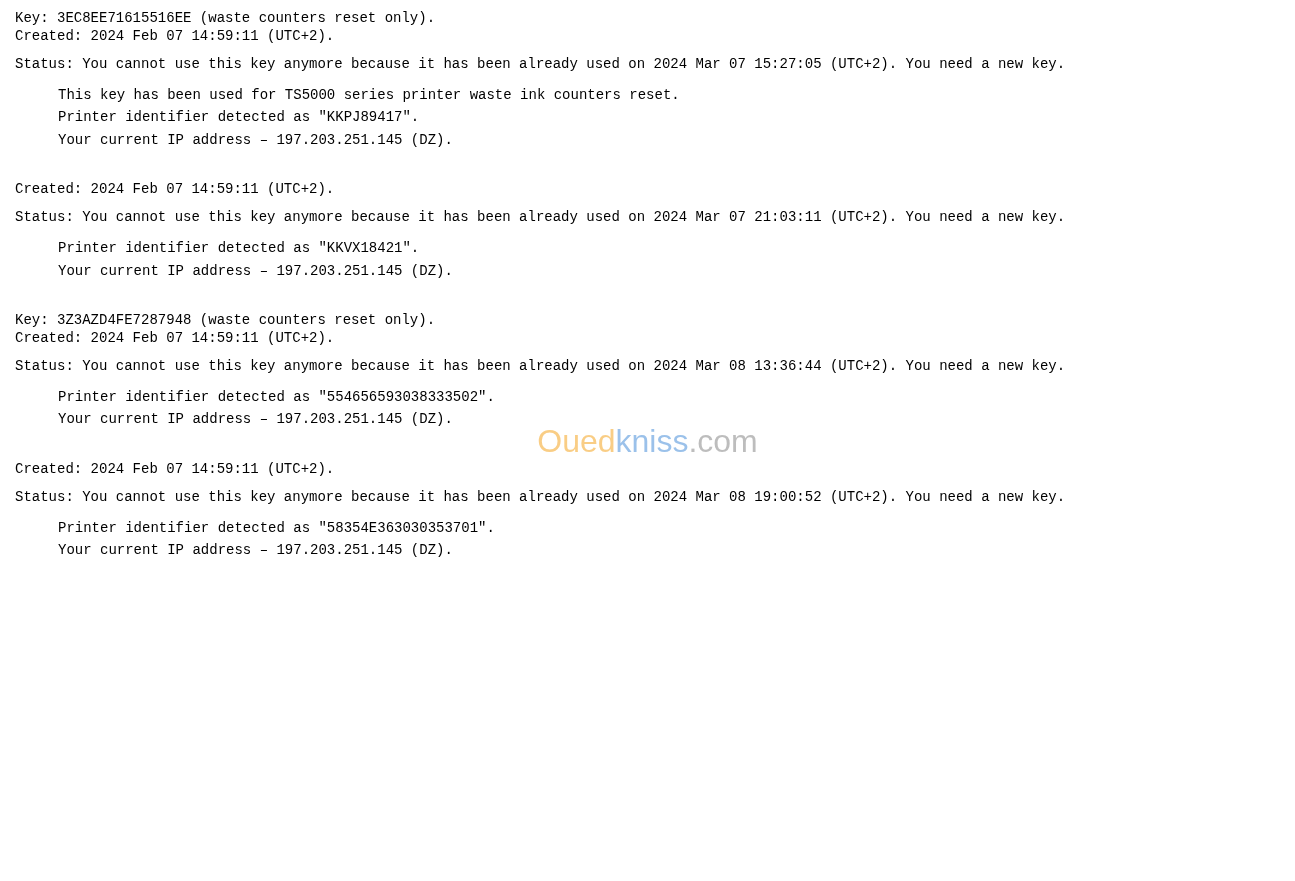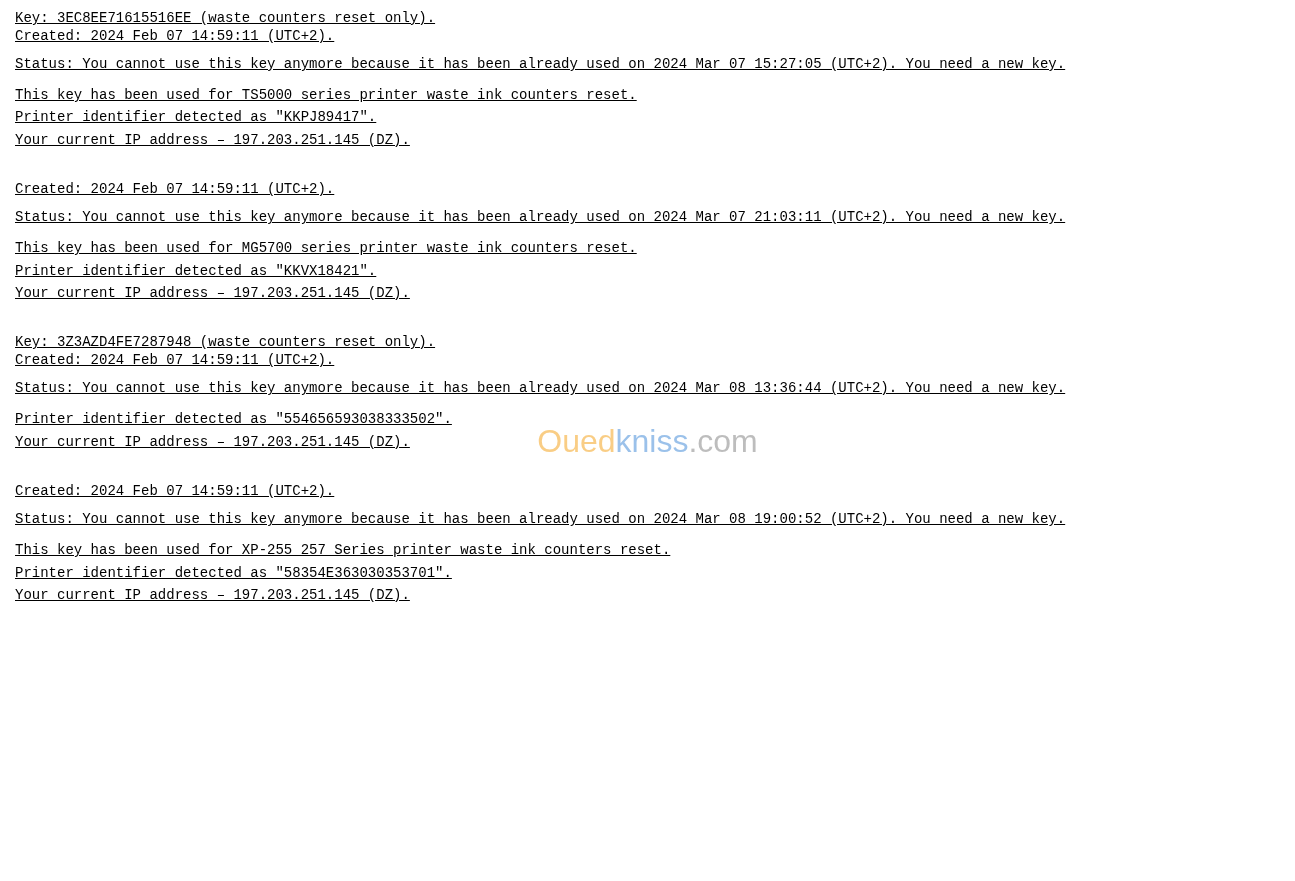--- a/index.html
+++ b/index.html
@@ -14,37 +14,37 @@
       font-size: 14px;
       color: #000000;
       padding: 10px 15px;
       width: 1295px;
       min-height: 881px;
       position: relative;
     }
 
     .entry {
       margin-bottom: 30px;
-      text-decoration: underline;
     }
 
     .key-line {
       margin-bottom: 2px;
     }
 
     .created-line {
       margin-bottom: 12px;
     }
 
     .status-line {
       margin-bottom: 12px;
     }
 
     .usage-block {
       line-height: 1.6;
+      margin-left: 43px;
     }
 
     .watermark {
       position: absolute;
       top: 50%;
       left: 50%;
       transform: translate(-50%, -50%);
       font-family: Arial, Helvetica, sans-serif;
       font-size: 32px;
       font-weight: normal;
@@ -81,36 +81,34 @@
     <div class="usage-block">
       <div>This key has been used for TS5000 series printer waste ink counters reset.</div>
       <div>Printer identifier detected as "KKPJ89417".</div>
       <div>Your current IP address – 197.203.251.145 (DZ).</div>
     </div>
   </div>
     <div class="entry">
     <div class="created-line">Created: 2024 Feb 07 14:59:11 (UTC+2).</div>
     <div class="status-line">Status:  You cannot use this key anymore because it has been already used on 2024 Mar 07 21:03:11 (UTC+2). You need a new key.</div>
     <div class="usage-block">
-      <div>This key has been used for MG5700 series printer waste ink counters reset.</div>
       <div>Printer identifier detected as "KKVX18421".</div>
       <div>Your current IP address – 197.203.251.145 (DZ).</div>
     </div>
   </div>
     <div class="entry">
     <div class="key-line">Key: 3Z3AZD4FE7287948 (waste counters reset only).</div>
     <div class="created-line">Created: 2024 Feb 07 14:59:11 (UTC+2).</div>
     <div class="status-line">Status:  You cannot use this key anymore because it has been already used on 2024 Mar 08 13:36:44 (UTC+2). You need a new key.</div>
     <div class="usage-block">
       <div>Printer identifier detected as "554656593038333502".</div>
       <div>Your current IP address – 197.203.251.145 (DZ).</div>
     </div>
   </div>
     <div class="entry">
     <div class="created-line">Created: 2024 Feb 07 14:59:11 (UTC+2).</div>
     <div class="status-line">Status:  You cannot use this key anymore because it has been already used on 2024 Mar 08 19:00:52 (UTC+2). You need a new key.</div>
     <div class="usage-block">
-      <div>This key has been used for XP-255 257 Series printer waste ink counters reset.</div>
       <div>Printer identifier detected as "58354E363030353701".</div>
       <div>Your current IP address – 197.203.251.145 (DZ).</div>
     </div>
   </div>
   </div>
 
 </body></html>

